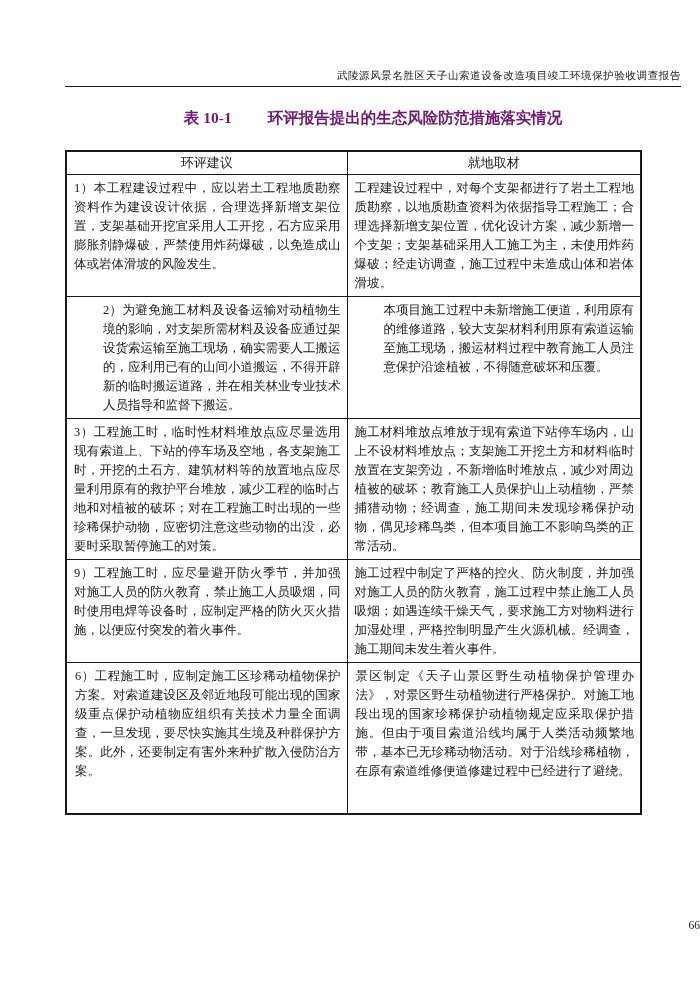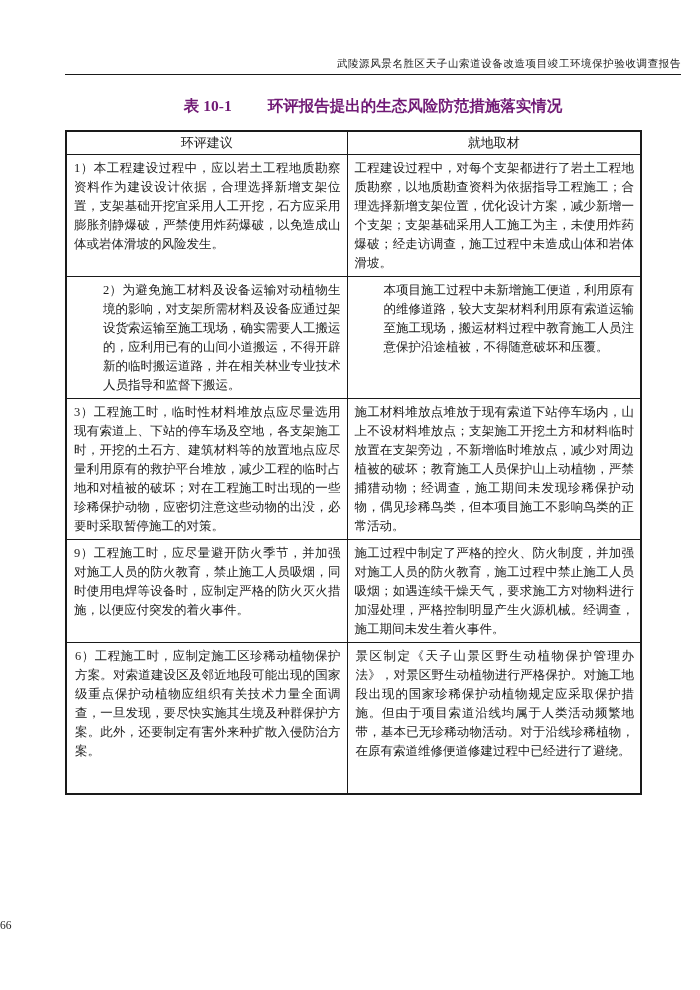--- a/index.html
+++ b/index.html
@@ -12,21 +12,21 @@
     width: 700px;
     height: 990px;
     background: #ffffff;
     overflow: hidden;
     font-family: "Liberation Serif", serif;
     color: #1b1b1b;
   }
   .content {
     position: absolute;
     left: 65px;
-    top: 0;
+    top: 12px;
     width: 616px;
   }
   .doc-header {
     margin-top: 57px;
     text-align: right;
     font-size: 10.5px;
     letter-spacing: 0.6px;
     color: #222;
     padding-bottom: 4px;
     border-bottom: 1.5px solid #1a1a1a;
@@ -38,21 +38,21 @@
     font-weight: bold;
     font-size: 15.5px;
     color: #701a75;
     white-space: nowrap;
   }
   .table-caption .cap-label {
     display: inline-block;
     margin-right: 36px;
   }
   table.measures {
-    margin-top: 13px;
+    margin-top: 21px;
     width: 575px;
     border-collapse: collapse;
     table-layout: fixed;
   }
   table.measures th,
   table.measures td {
     border: 1px solid #1a1a1a;
     font-size: 12.5px;
     vertical-align: top;
     word-break: break-all;
@@ -84,21 +84,21 @@
   tr.r7 td { height: 60px; }
   .clip {
     max-height: 59px;
     overflow: hidden;
   }
   .page-number {
     position: absolute;
     top: 919px;
     left: 0;
     width: 700px;
-    text-align: left;
+    text-align: right;
     font-size: 11.5px;
     color: #222;
   }
 </style>
 </head>
 <body>
 
 <div class="page">
   <div class="content">
 

